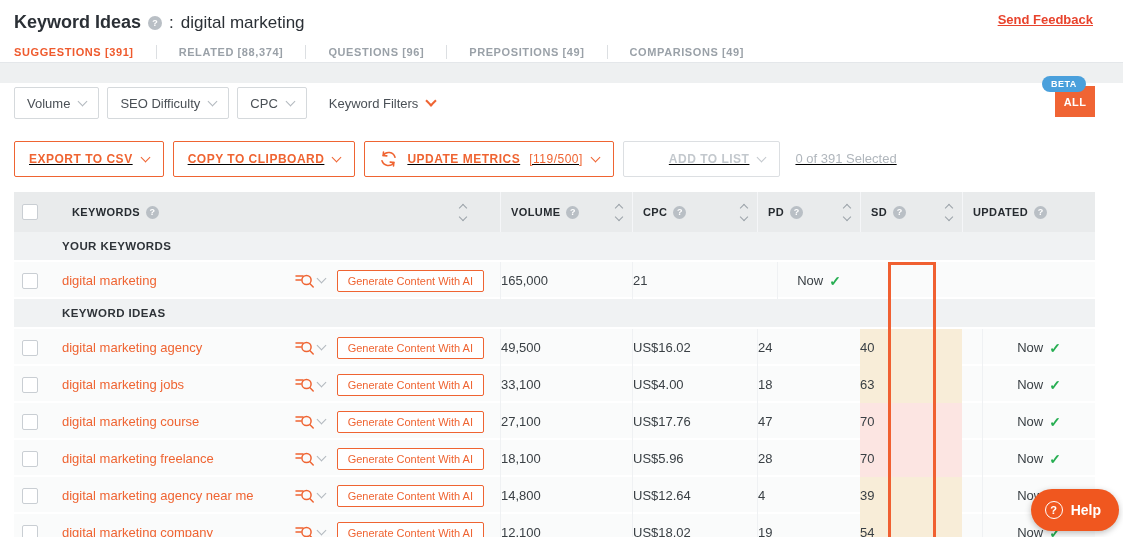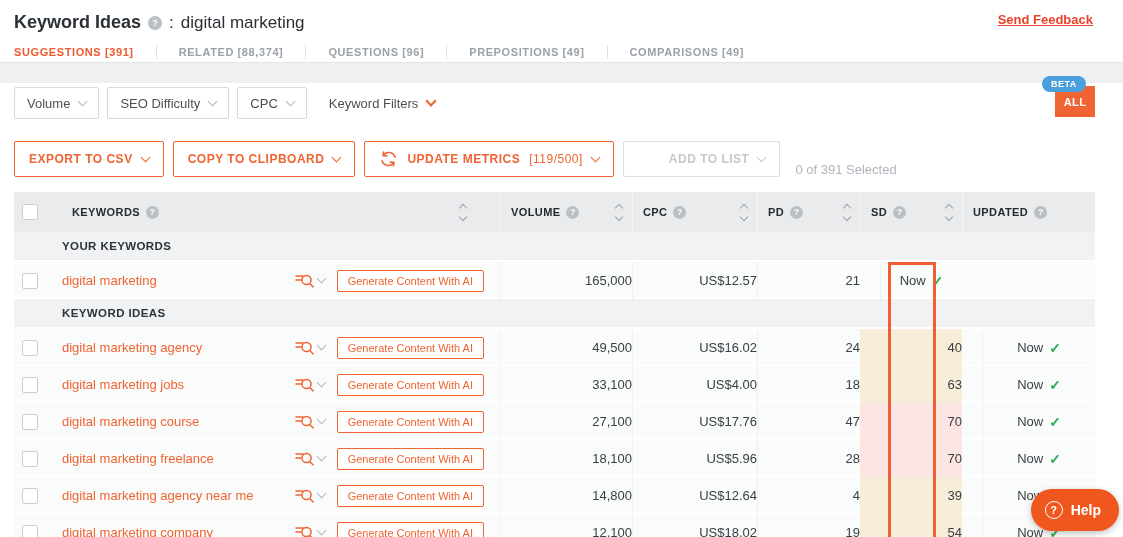--- a/index.html
+++ b/index.html
@@ -43,21 +43,21 @@
 
   .toggle-group { position:absolute; right:28px; top:3px; display:flex; }
   .beta-badge { position:absolute; top:-10px; left:-13px; background:#4aa0dc; color:#fff;
     font-size:9px; font-weight:bold; letter-spacing:.5px; padding:3px 9px; border-radius:9px; z-index:2; }
   .tg-btn { height:31px; display:flex; align-items:center; justify-content:center;
     font-size:11px; font-weight:bold; letter-spacing:.4px; cursor:pointer; }
   .tg-btn.active { background:#f06434; color:#fff; width:40px; border:1px solid #f06434; }
   .tg-btn.inactive { background:#fff; color:#9aa1a8; width:152px; border:1px solid #d5d9dc; }
 
   
-  .actions-row { height:37px; margin:9px 14px 4px; display:flex; align-items:flex-end; gap:9px; }
+  .actions-row { height:37px; margin:9px 14px 4px; display:flex; align-items:center; gap:9px;text-decoration:underline; }
   .act-btn { height:36px; background:#fff; border:1px solid #ef6432; border-radius:2px;
     color:#ef6432; font-size:12px; font-weight:bold; letter-spacing:.5px; display:flex;
     align-items:center; gap:9px; padding:0 14px; cursor:pointer; }
   .act-btn .chev { border-color:#ef6432; margin-top:-3px; }
   .act-btn.disabled { border-color:#dcdfe2; color:#c3c8cd; cursor:default;padding-left:45px; }
   .act-btn.disabled .chev { border-color:#c3c8cd; }
   .count-soft { font-weight:normal; }
   .sel-status { font-size:13px; color:#b0b6bc; margin-left:6px; }
   .sync-svg { display:block; }
 
@@ -86,21 +86,21 @@
     color:#2e3338; }
 
   .data-row { background:#fafbfb; height:37px; border-bottom:2px solid #fff; }
   .kw-cell { display:flex; align-items:center; height:37px; padding-right:16px; gap:12px; }
   .kw-text { flex:1; font-size:13px; color:#ef6432; cursor:pointer; white-space:nowrap;
     overflow:hidden; }
   .kw-icon-wrap { display:flex; align-items:center; gap:3px; cursor:pointer; }
   .gen-btn { background:#fff; border:1px solid #ef6432; border-radius:2px; color:#ef6432;
     font-size:11px; padding:4px 10px; cursor:pointer; white-space:nowrap;
     font-family:"Liberation Sans", sans-serif; }
-  .num-cell { text-align:right; font-size:13px; color:#3a4045; height:37px; line-height:37px;
+  .num-cell { text-align:left; font-size:13px; color:#3a4045; height:37px; line-height:37px;
     border-left:1px solid #eff1f3; }
   .sd-cell { border-left:none; }
   .upd-cell { display:flex; align-items:center; justify-content:center; gap:6px; height:37px;
     font-size:13px; color:#3a4045; border-left:1px solid #eff1f3;margin-left:20px; }
   .check { color:#27ae52; font-size:14px; font-weight:bold; }
 
   
   .sd-highlight { position:absolute; left:888px; top:262px; width:48px; height:300px;
     border:3px solid #f06031; border-bottom:none; pointer-events:none; z-index:5; }
 
@@ -267,21 +267,20 @@
           <line x1="1" y1="4" x2="8" y2="4"></line>
           <line x1="1" y1="8" x2="6" y2="8"></line>
           <circle cx="11.5" cy="8" r="4.6"></circle>
           <line x1="15" y1="11.8" x2="18.2" y2="15"></line>
         </svg>
         <span class="chev"></span>
       </span>
       <button class="gen-btn">Generate Content With AI</button>
     </div>
     <div class="num-cell">165,000</div>
-    <div class="num-cell">US$12.57</div>
     <div class="num-cell">21</div>
     <div class="upd-cell">
       <span>Now</span>
       <span class="check">✓</span>
     </div>
   </div>
 
   <div class="trow section-row">
     <div></div>
     <div class="section-label">KEYWORD IDEAS</div>

